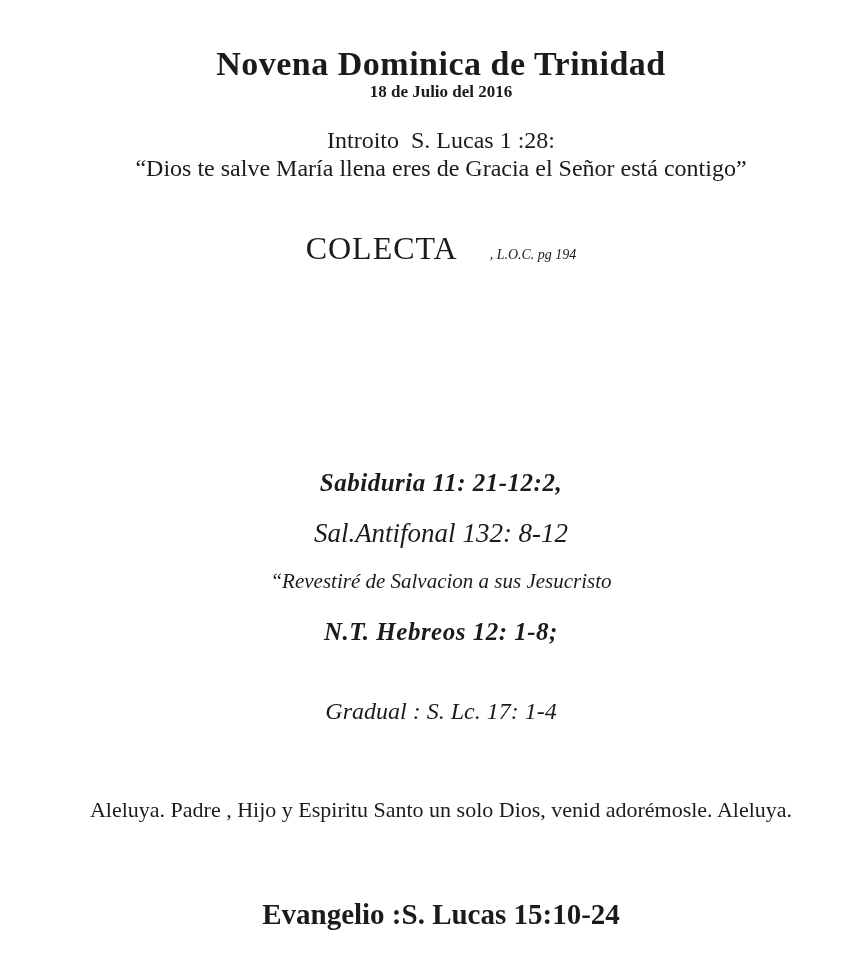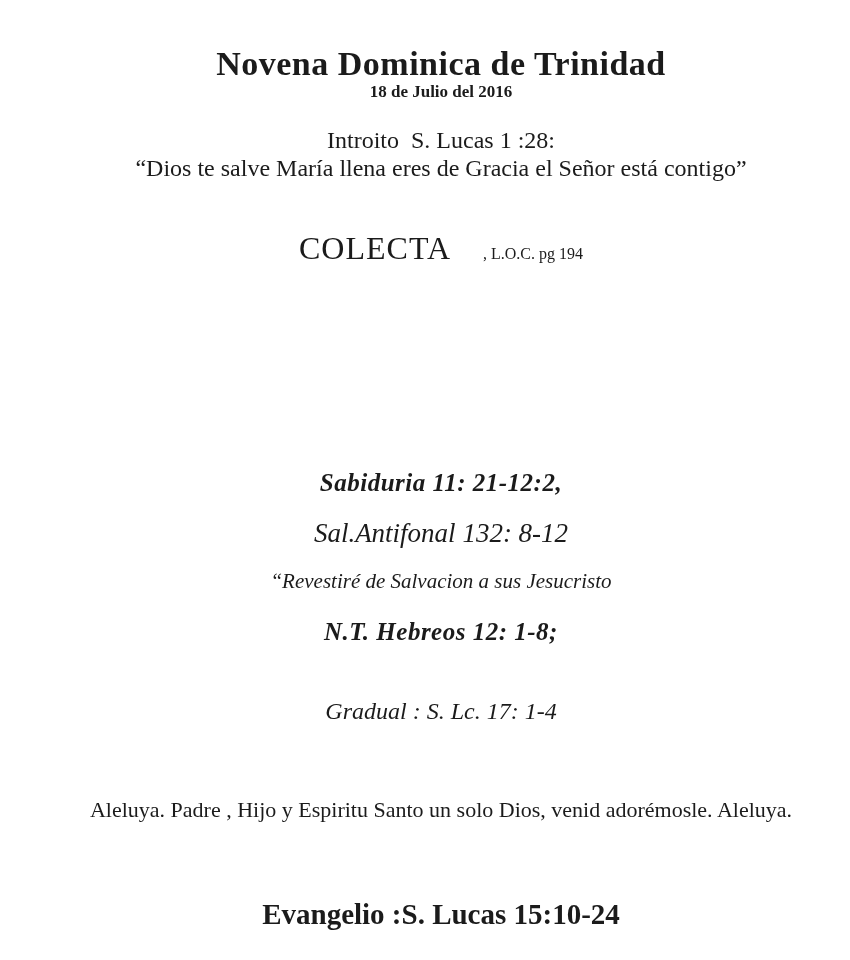--- a/index.html
+++ b/index.html
@@ -41,21 +41,21 @@
   }
   .introito-quote {
     top: 123px;
     font-size: 24px;
   }
   .colecta-line {
     top: 198px;
     font-size: 32px;
   }
   .colecta-heading { font-size: 32px; letter-spacing: 1px; }
-  .colecta-ref { font-size: 16px; }
+  .colecta-ref { font-size: 14px; font-style: italic; }
   .colecta-prayer {
     position: absolute;
     top: 252px;
     left: 14px;
     width: 808px;
     font-size: 24px;
     line-height: 27.5px;
     text-align: justify;
     text-align-last: left;
   }

